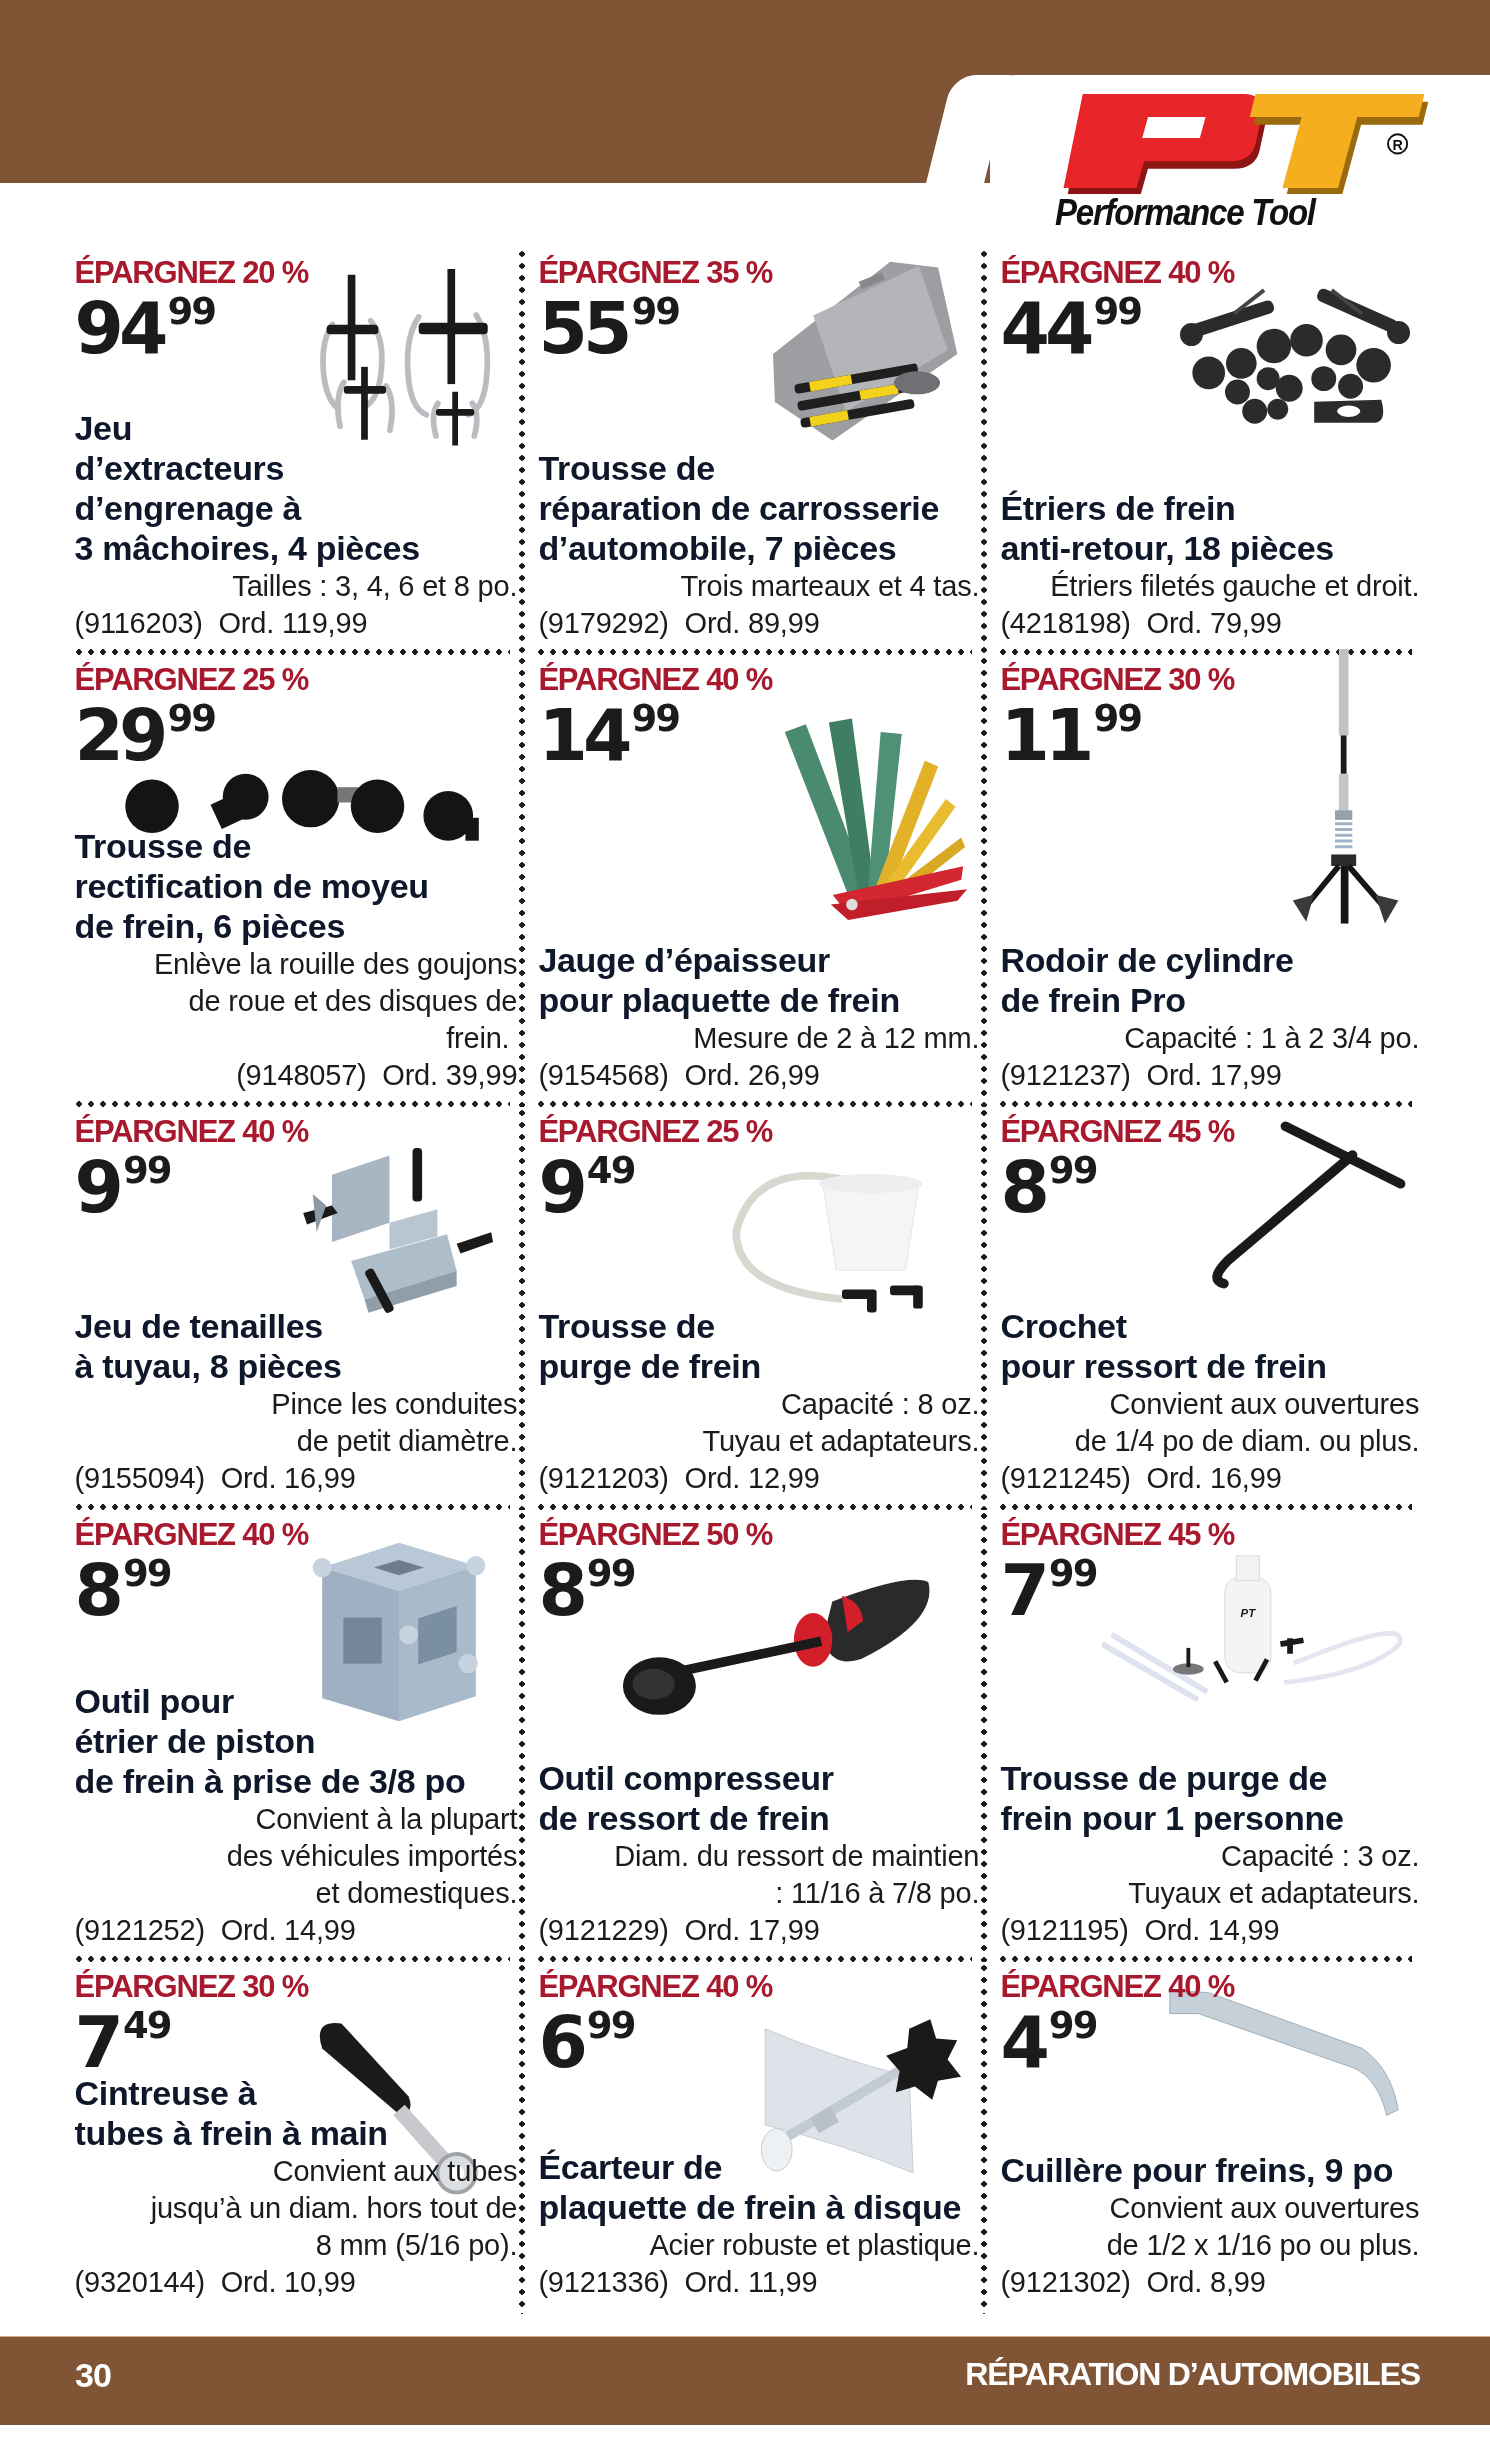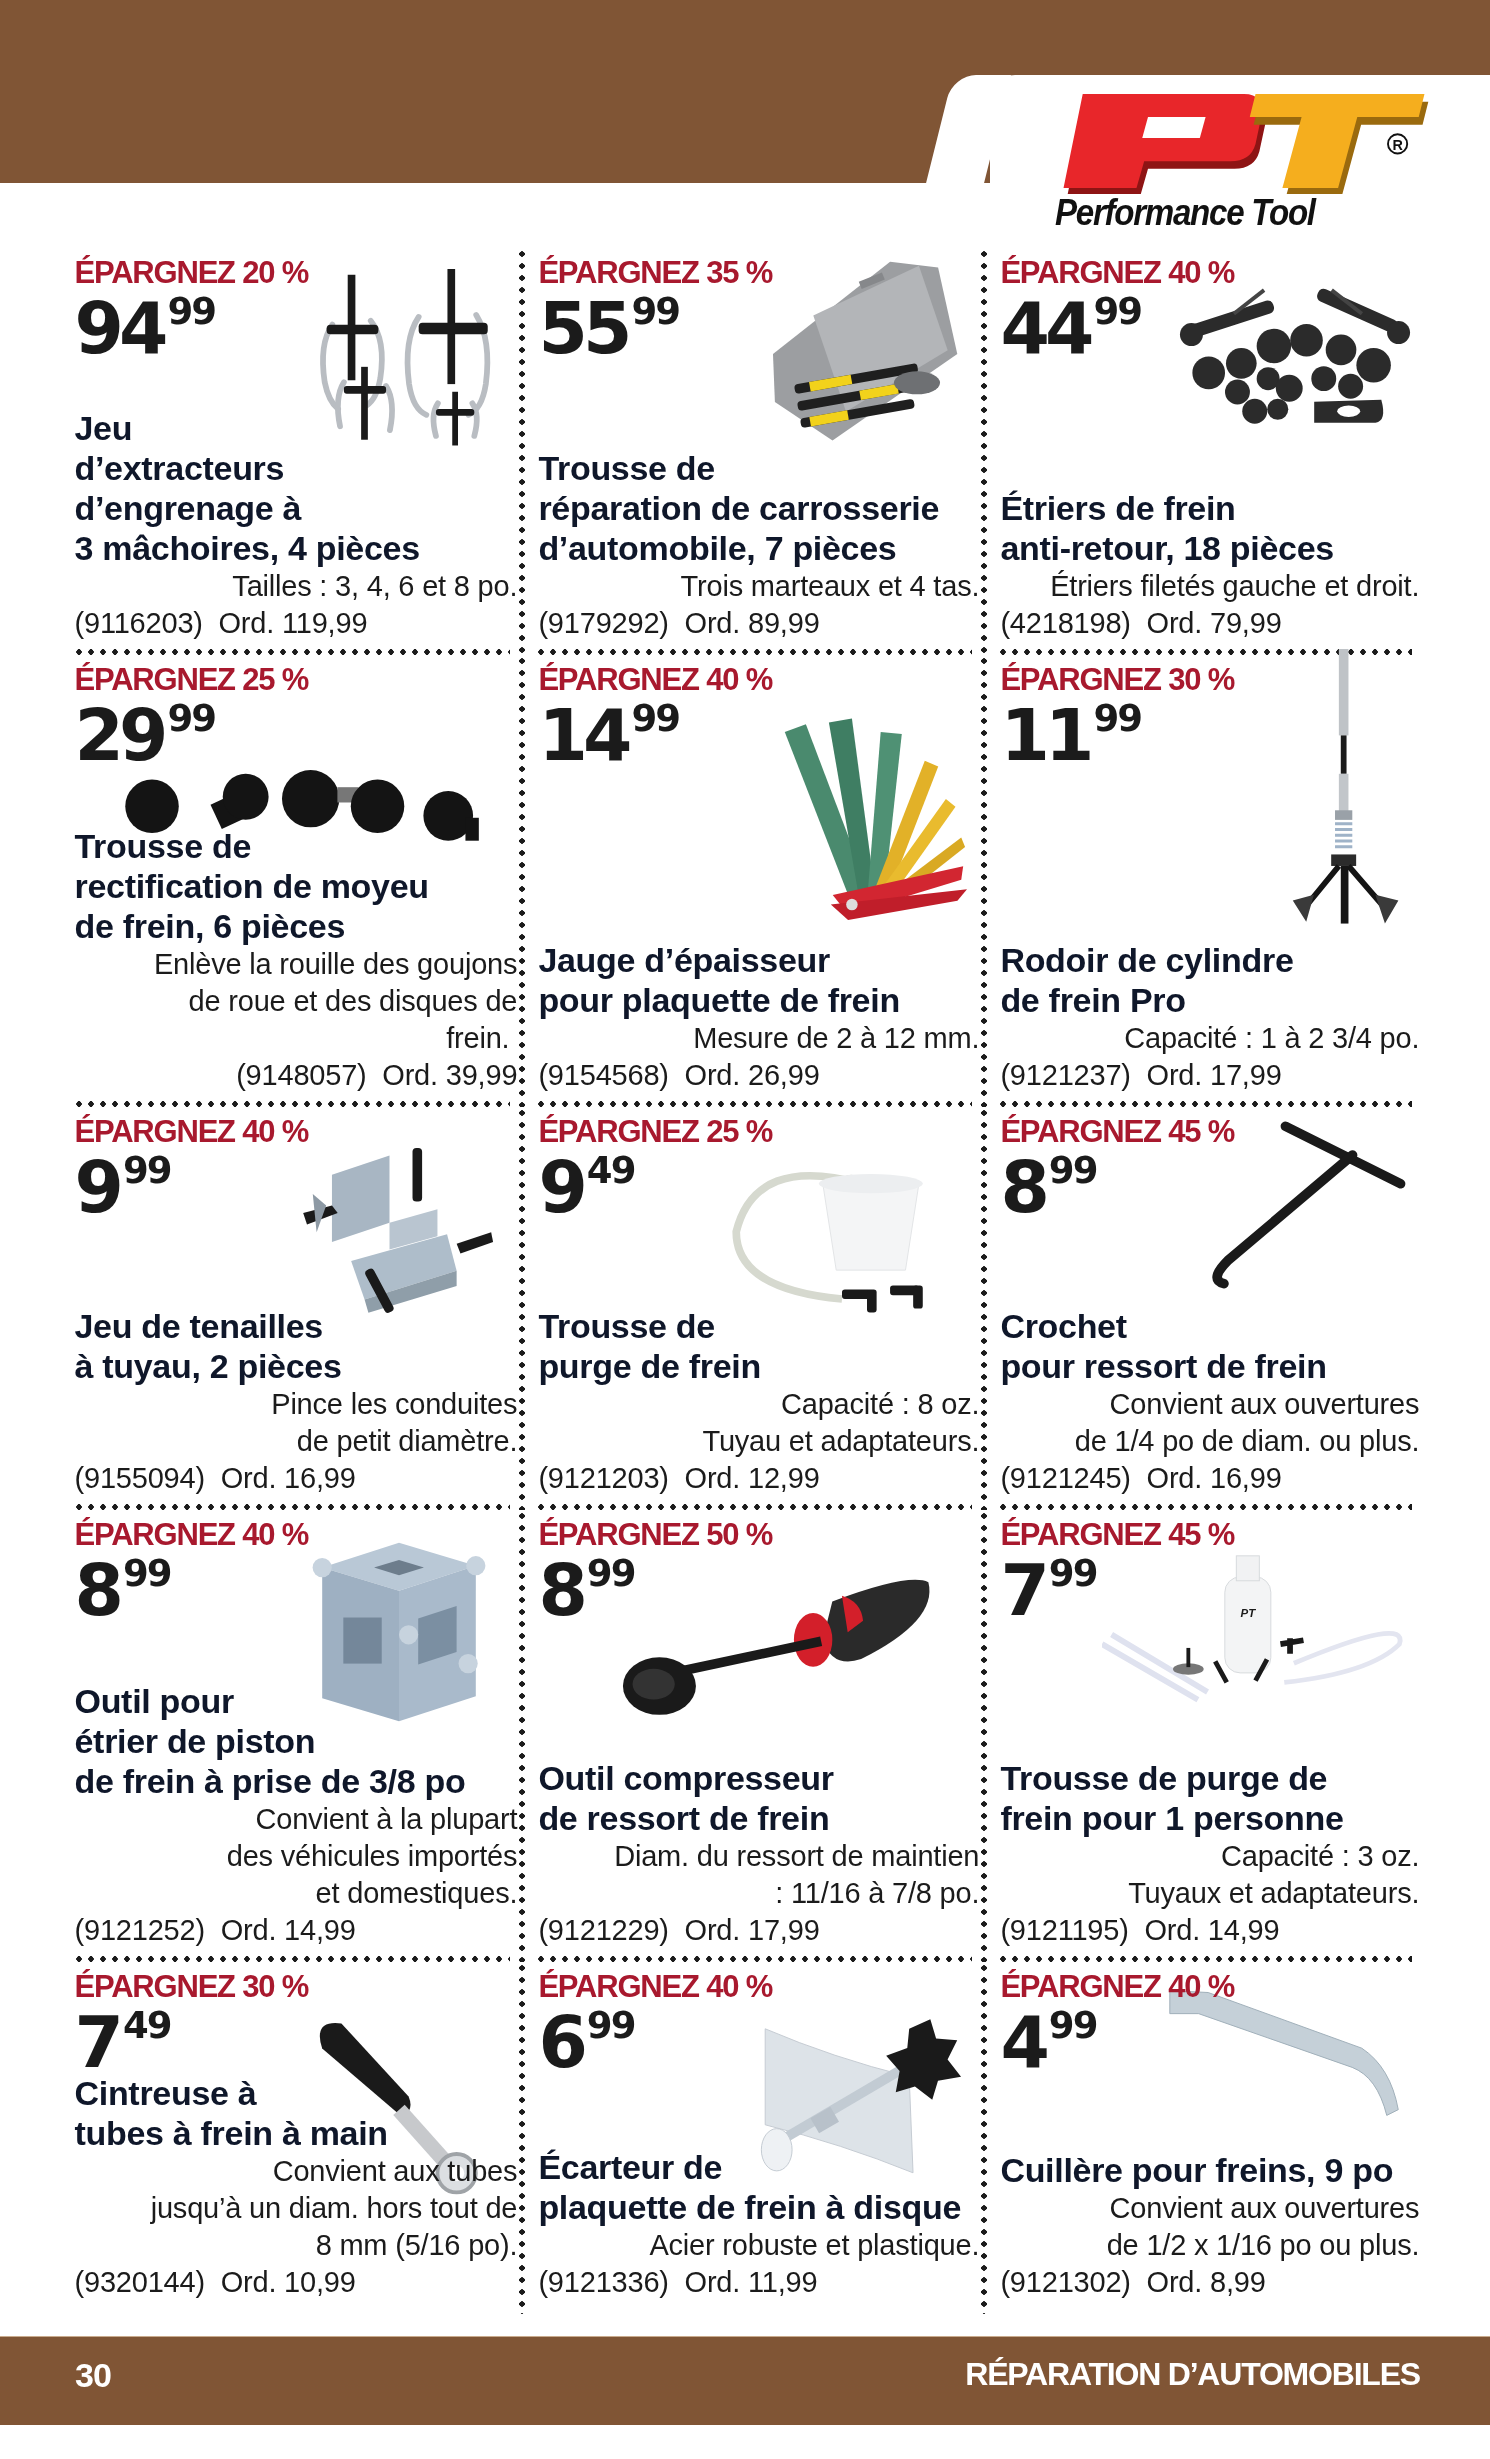--- a/index.html
+++ b/index.html
@@ -318,21 +318,21 @@
     <rect x="134" y="12" width="10" height="56" rx="4" fill="#1a1a1a"></rect>
     <path d="M20 80 L50 72 L56 80 L24 92 Z" fill="#1a1a1a"></path>
           <path d="M30 60 L44 72 L34 100 Z" fill="#8d99a4"></path>
     <path d="M70 130 L170 102 L180 140 L84 170 Z" fill="#aebdca"></path>
           <path d="M84 170 L180 140 L180 156 L88 184 Z" fill="#8f9ea9"></path>
     <rect x="94" y="136" width="10" height="50" rx="4" fill="#1a1a1a" transform="rotate(-28 99 160)"></rect>
     <path d="M180 112 L216 100 L218 110 L184 122 Z" fill="#1a1a1a"></path>
         </svg></div>
     <div class="text-block">
       <div class="title">Jeu de tenailles
-à tuyau, 2 pièces</div>
+à tuyau, 8 pièces</div>
       <div class="desc">Pince les conduites
 de petit diamètre.</div>
       <div class="ref">
         <span class="paren">(</span><span class="sku">9155094</span><span class="paren">)</span>&nbsp; <span class="regular">Ord. 16,99</span>
       </div>
     </div>
   </div>
     <div class="cell row-2 col-1">
     <div class="savings">ÉPARGNEZ 25 %</div>
     <div class="price">

